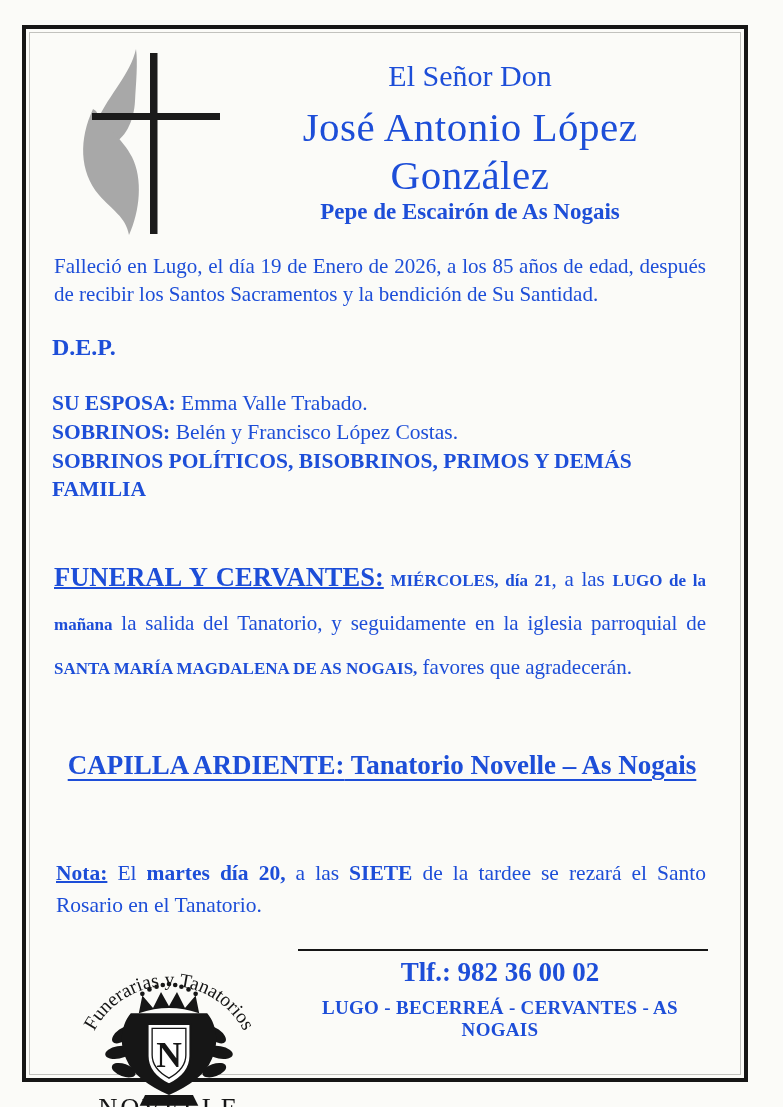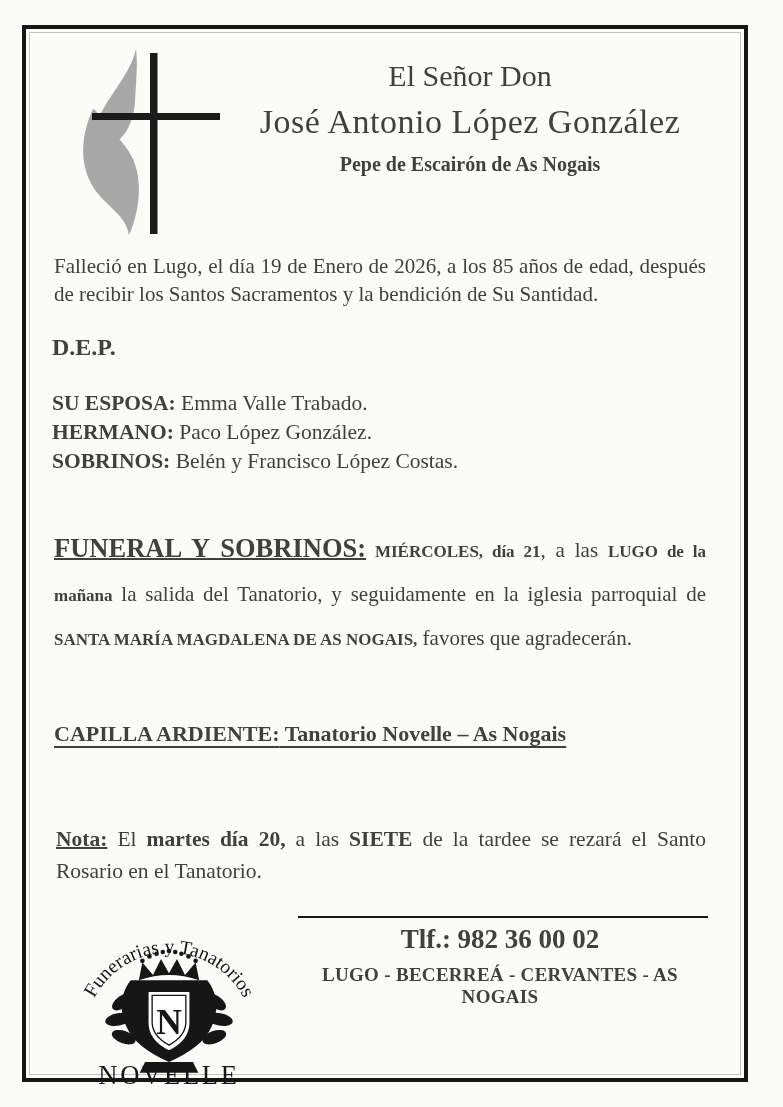--- a/index.html
+++ b/index.html
@@ -2,43 +2,43 @@
 <html><head>
 <meta charset="utf-8">
 <style>
   html, body { margin: 0; padding: 0; background: #e9e9e7; }
   .page {
     position: relative;
     width: 783px;
     height: 1107px;
     background: #fbfbf8;
     font-family: "Liberation Serif", "DejaVu Serif", serif;
-    color: #404040;
+    color: #1d4ed8;
     overflow: hidden;
     text-decoration: underline;
   }
   .frame {
     position: absolute;
     left: 22px; top: 25px; right: 35px; bottom: 25px;
     border: 4px solid #161616;
   }
   .frame-inner {
     position: absolute;
     inset: 3px;
     border: 1px solid #c2c2be;
     padding: 0 30px 0 22px;
     box-sizing: border-box;
   }
   
   .header { display: flex; margin-top: 14px; }
   .logo-cross { width: 178px; flex: 0 0 178px; }
   .header-text { flex: 1; text-align: center; padding-top: 12px; }
   .salutation { font-size: 30px; }
-  .deceased-name { font-size: 34px; font-weight: normal; margin: 10px 0 0 0; letter-spacing: 0.5px; }
-  .nickname { font-size: 20px; font-weight: bold; margin-top: 12px; }
+  .deceased-name { font-size: 41px; font-weight: normal; margin: 10px 0 0 0; letter-spacing: 0.5px; }
+  .nickname { font-size: 23px; font-weight: bold; }
   
   .death-para {
     margin: 12px 4px 0 2px;
     font-size: 21px;
     line-height: 1.32;
     text-align: justify;
   }
   .dep { text-align: left; font-size: 24px; font-weight: bold; margin-top: 26px; }
   .family { margin-top: 28px; font-size: 21.5px; line-height: 1.33; }
   .family b { font-weight: bold; text-align: right; }
@@ -46,25 +46,26 @@
   .funeral {
     margin: 52px 4px 0 2px;
     font-size: 21px;
     line-height: 42px;
     text-align: justify;
   }
   .funeral .big { font-size: 17px; font-weight: bold; }
   .funeral .head { font-size: 26.5px; font-weight: bold; text-decoration: underline; text-decoration-thickness: 2px; }
   .capilla {
     margin: 60px 0 0 2px;
-    font-size: 22px;
+    font-size: 27px;
     font-weight: bold;
     text-decoration: underline;
     text-decoration-thickness: 2px;
     text-underline-offset: 5px;
+    text-align: center;
   }
   .nota {
     margin: 76px 4px 0 4px;
     font-size: 21.5px;
     line-height: 1.5;
     text-align: justify;
   }
   .nota .head { font-weight: bold; text-decoration: underline; text-decoration-thickness: 2px; }
   .nota b { font-weight: bold; }
   
@@ -98,25 +99,25 @@
           <div class="nickname">Pepe de Escairón de As Nogais</div>
         </div>
       </div>
 
       <p class="death-para">Falleció en Lugo, el día 19 de Enero de 2026, a los 85 años de edad, después de recibir los Santos Sacramentos y la bendición de Su Santidad.</p>
 
       <div class="dep">D.E.P.</div>
 
       <div class="family">
         <div><b>SU ESPOSA:</b><span> Emma Valle Trabado.</span></div>
-        <div><b>HERMANO:</b><span> Paco López González.</span></div>
         <div><b>SOBRINOS:</b><span> Belén y Francisco López Costas.</span></div>
+        <div class="family-footer">SOBRINOS POLÍTICOS, BISOBRINOS, PRIMOS Y DEMÁS FAMILIA</div>
       </div>
 
-      <p class="funeral"><span class="head">FUNERAL Y SOBRINOS:</span><span class="big"> MIÉRCOLES, día 21</span><span>, a las </span><span class="big">LUGO de la mañana</span><span> la salida del Tanatorio, y seguidamente en la iglesia parroquial de </span><span class="big">SANTA MARÍA MAGDALENA DE AS NOGAIS,</span><span> favores que agradecerán.</span></p>
+      <p class="funeral"><span class="head">FUNERAL Y CERVANTES:</span><span class="big"> MIÉRCOLES, día 21</span><span>, a las </span><span class="big">LUGO de la mañana</span><span> la salida del Tanatorio, y seguidamente en la iglesia parroquial de </span><span class="big">SANTA MARÍA MAGDALENA DE AS NOGAIS,</span><span> favores que agradecerán.</span></p>
 
       <p class="capilla"><span>CAPILLA ARDIENTE:</span><span> Tanatorio Novelle – As Nogais</span></p>
 
       <p class="nota"><span class="head">Nota:</span><span> El </span><b>martes día 20,</b><span> a las </span><b>SIETE</b><span> de la tardee se rezará el Santo Rosario en el Tanatorio.</span></p>
 
       <div class="footer">
         <div class="novelle-logo">
           <svg width="222" height="182" viewBox="0 0 230 205" aria-hidden="true">
             <defs>
               <path id="arcPath" d="M 20,150 A 95,95 0 0 1 210,150" fill="none"></path>

